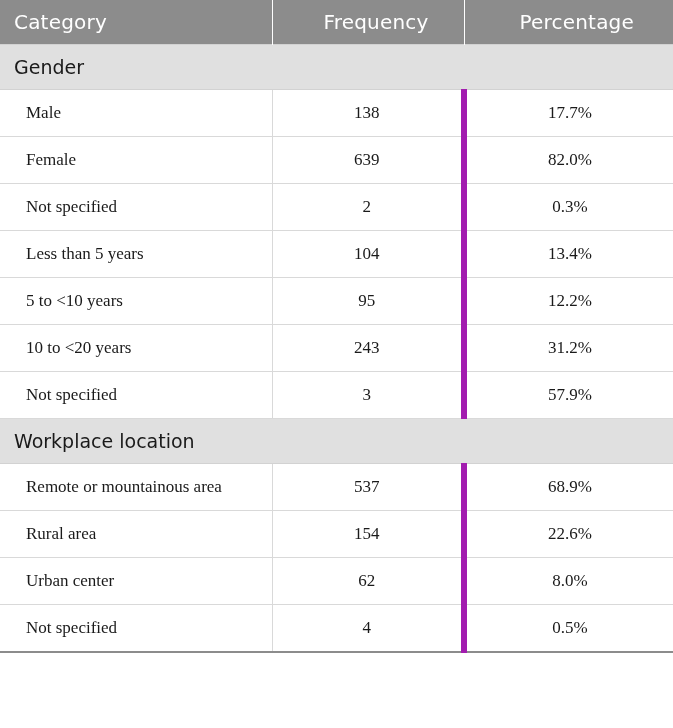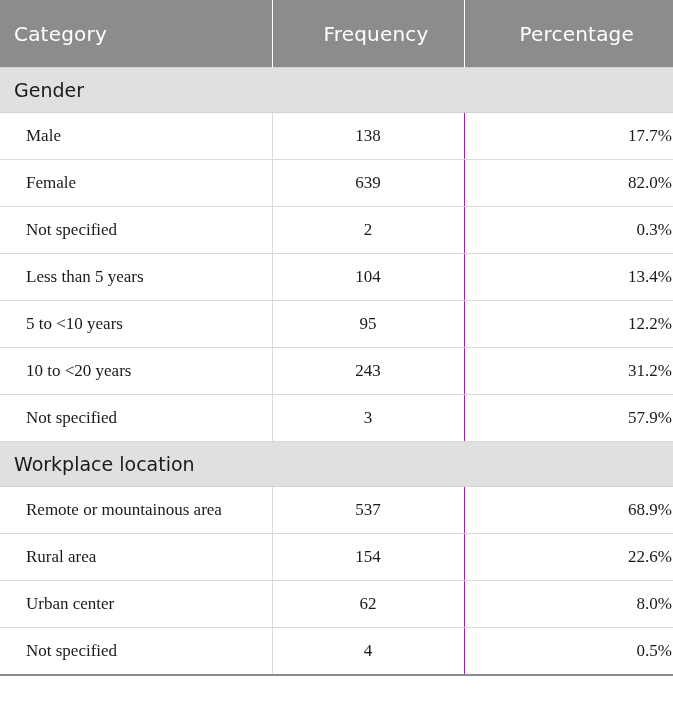--- a/index.html
+++ b/index.html
@@ -27,21 +27,21 @@
   table.stats col.c2 { width: 192px; }
   table.stats col.c3 { width: 209px; }
 
   thead th {
     background: #8c8c8c;
     color: #ffffff;
     font-family: "DejaVu Sans", sans-serif;
     font-weight: normal;
     font-size: 20px;
     letter-spacing: 0.2px;
-    height: 67px;
+    height: 44px;
     padding: 0 0 0 14px;
     text-align: left;
     vertical-align: middle;
     border-right: 1px solid #ffffff;
   }
   thead th.center {
     text-align: center;
     padding-left: 16px;
   }
   thead th:last-child { border-right: none; }
@@ -65,24 +65,24 @@
     border-bottom: 1px solid #d9d9d9;
     background: #ffffff;
   }
   td.label {
     padding-left: 26px;
     text-align: left;
     border-right: 1px solid #d9d9d9;
   }
   td.num {
     text-align: center;
-    border-right: 1px solid #a21caf;
+    border-right: 6px solid #a21caf;
   }
   td.pct {
-    text-align: right;
+    text-align: center;
   }
   tbody tr.last-row td {
     border-bottom: 2px solid #8c8c8c;
   }
 </style>
 </head>
 <body>
 
 <div class="wrap">
   <table class="stats">

